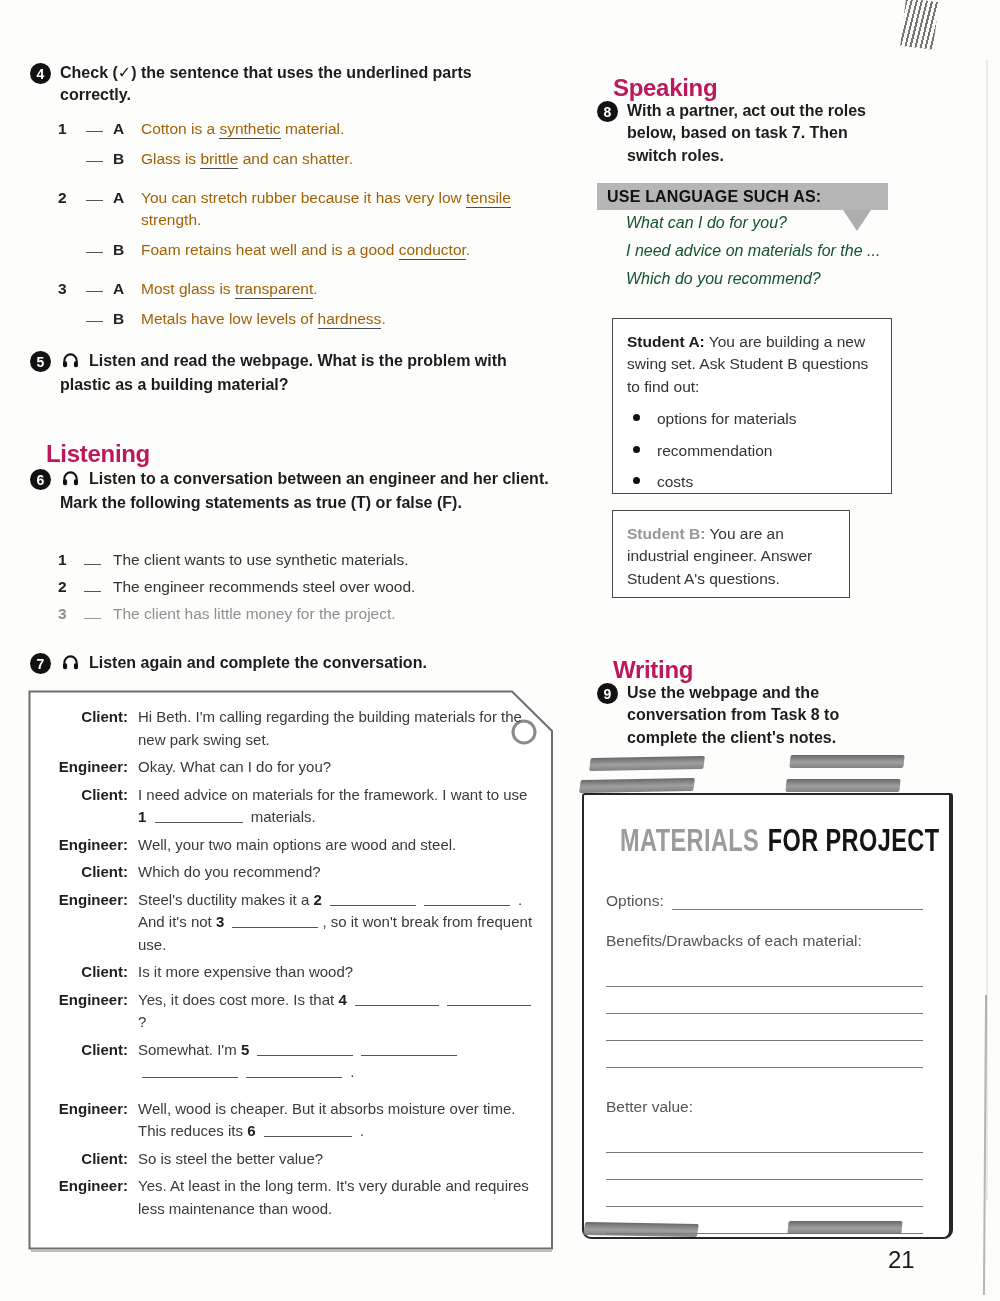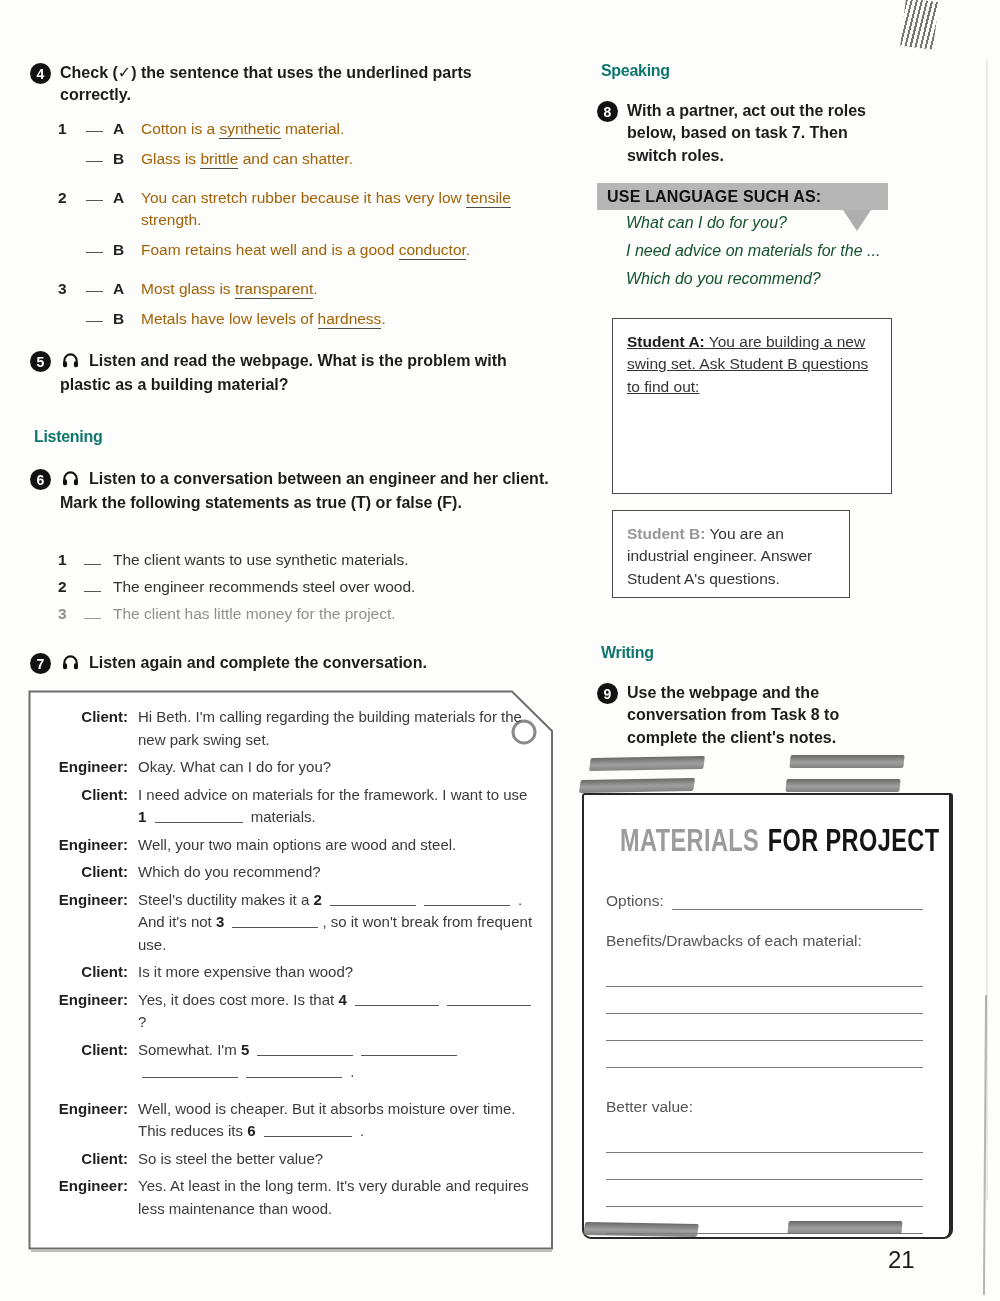--- a/index.html
+++ b/index.html
@@ -12,21 +12,21 @@
   .abs{position:absolute;}
   
   .task-head{display:flex;gap:9px;align-items:flex-start;}
   .badge{
     flex:0 0 auto;width:21px;height:21px;border-radius:50%;
     background:#121212;color:#fff;font-weight:bold;font-size:14px;
     display:inline-flex;align-items:center;justify-content:center;margin-top:1px;
   }
   .task-title{font-weight:bold;font-size:16px;line-height:1.4;color:#1c1c1c;}
   .hp{display:inline-block;vertical-align:-2px;margin:0 10px 0 2px;}
-  h2.sect{font-size:16px;font-weight:bold;color:#0f766e;margin:4px;letter-spacing:-.3px;}
+  h2.sect{font-size:24px;font-weight:bold;color:#be185d;margin:16px;letter-spacing:-.3px;}
   
   .t4-group{margin-bottom:17px;}
   .t4-row{display:flex;gap:6px;margin-bottom:8px;font-size:15.5px;line-height:1.42;}
   .t4-num{width:22px;font-weight:bold;color:#222;}
   .t4-blank,.t6-blank{flex:0 0 auto;width:17px;height:13px;border-bottom:1.8px solid #555;margin-right:4px;}
   .t4-letter{width:22px;font-weight:bold;color:#222;}
   .t4-text{width:378px;color:#a16207;}
   .u{border-bottom:1.6px solid #4a4a4a;padding-bottom:.5px;}
   
   .t6-row{display:flex;gap:8px;margin-bottom:9px;font-size:15.5px;color:#333;}
@@ -264,23 +264,28 @@
   <span>USE LANGUAGE SUCH AS:</span>
 </div>
 <div class="abs ul-tail"></div>
 
 <div class="abs" style="left:626px;top:214px;width:270px;" id="phrases">
     <div class="phrase">What can I do for you?</div>
     <div class="phrase">I need advice on materials for the ...</div>
     <div class="phrase">Which do you recommend?</div>
   </div>
 
-<div class="abs stu-box" style="left:612px;top:318px;width:280px;height:176px;text-decoration:underline;">
+<div class="abs stu-box" style="left:612px;top:318px;width:280px;height:176px;">
   <span class="stu-label">Student A:</span>
   <span>You are building a new swing set. Ask Student B questions to find out:</span>
+  <ul class="stu-bullets" id="student-a-bullets">
+      <li>options for materials</li>
+      <li>recommendation</li>
+      <li>costs</li>
+    </ul>
 </div>
 
 <div class="abs stu-box" style="left:612px;top:510px;width:238px;height:88px;">
   <span class="stu-label gray">Student B:</span>
   <span>You are an industrial engineer. Answer Student A's questions.</span>
 </div>
 
 <h2 class="sect abs" style="left:597px;top:640px;">Writing</h2>
 
 <div class="abs task-head" style="left:597px;top:682px;width:300px;">

